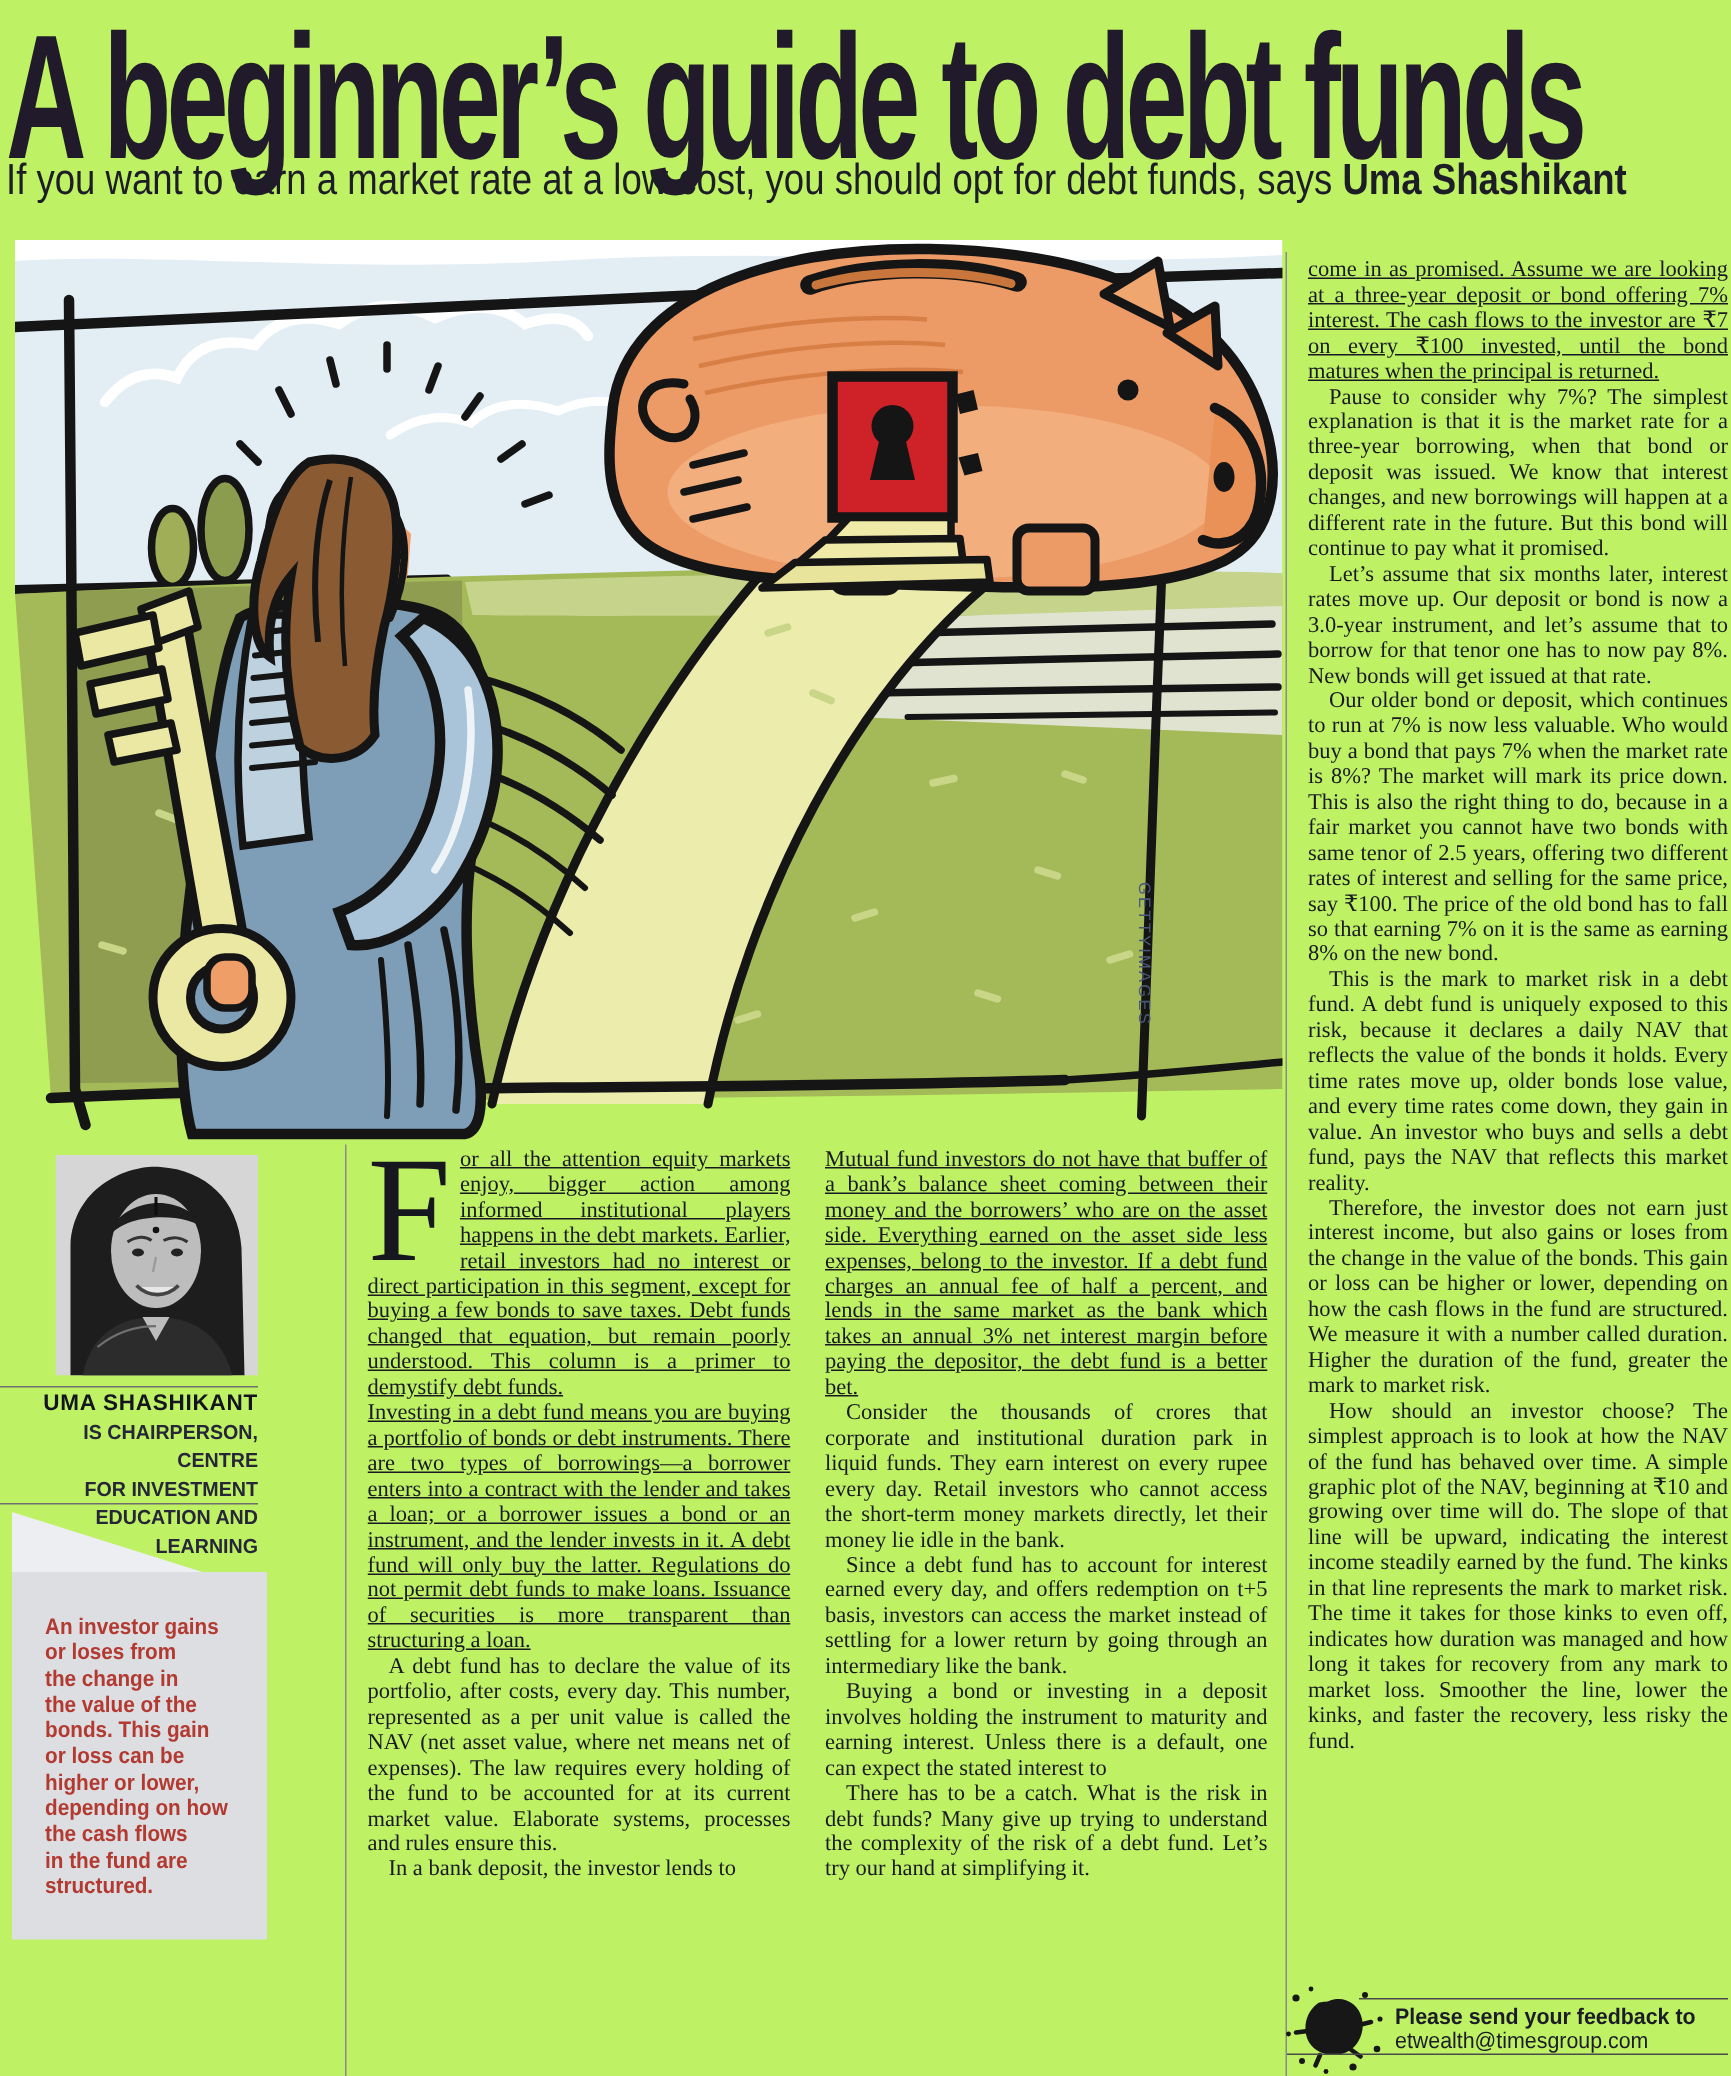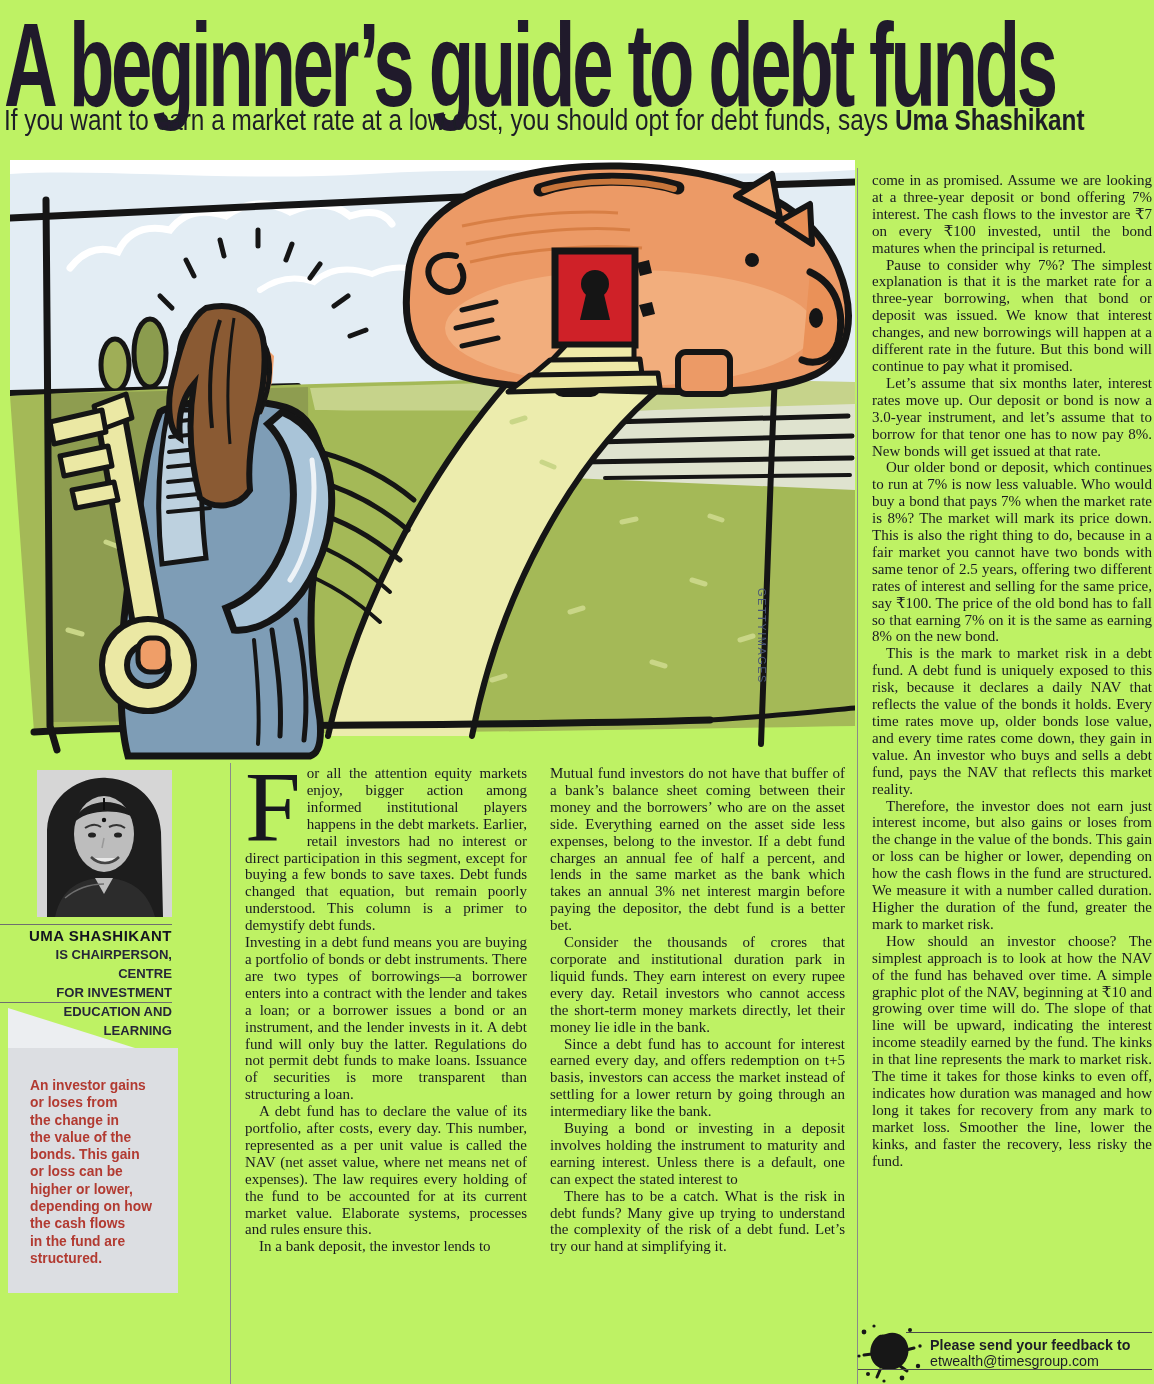--- a/index.html
+++ b/index.html
@@ -9,21 +9,21 @@
   
   #title{left:4px;top:6px;white-space:nowrap;font-family:"Liberation Sans","DejaVu Sans",sans-serif;
          font-weight:700;font-size:118px;letter-spacing:-0.045em;color:#201a2b;line-height:1;
          transform:scaleX(0.63);transform-origin:0 0;}
   #subtitle{left:4px;top:104px;white-space:nowrap;font-family:"Liberation Sans","DejaVu Sans",sans-serif;
          font-size:29px;color:#1d1d27;transform:scaleX(0.84);transform-origin:0 0;}
   #subtitle b{font-weight:700;}
   
   .bodycol{font-size:15px;line-height:16.9px;text-align:justify;overflow:hidden;}
   .bodycol p{margin:0;text-indent:14px;}
-  .bodycol p:first-child{text-indent:0;}
+  .bodycol p:first-child{text-indent:0;text-decoration:underline;}
   #col1-lead{margin:0;text-indent:0;}
   #dropcap{float:left;font-size:100px;line-height:80px;padding:2px 6px 0 0;font-weight:400;color:#17171f;}
   
   .vrule{width:1px;background:#8a8a8a;}
   .hrule{height:1px;background:#6f6f6f;}
   
   #author-name{left:0;top:927px;width:172px;text-align:right;font-family:"Liberation Sans","DejaVu Sans",sans-serif;
          font-weight:700;font-size:15px;letter-spacing:0.5px;color:#141420;}
   #author-role{left:0;top:945px;width:172px;text-align:right;font-family:"Liberation Sans","DejaVu Sans",sans-serif;
          font-weight:700;font-size:13.5px;line-height:19px;color:#262638;white-space:pre-line;

